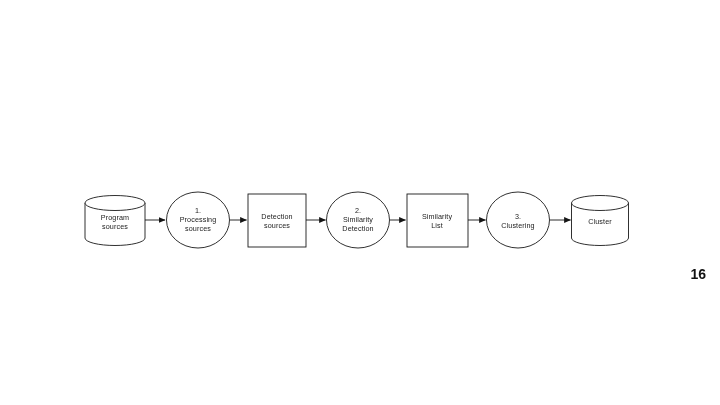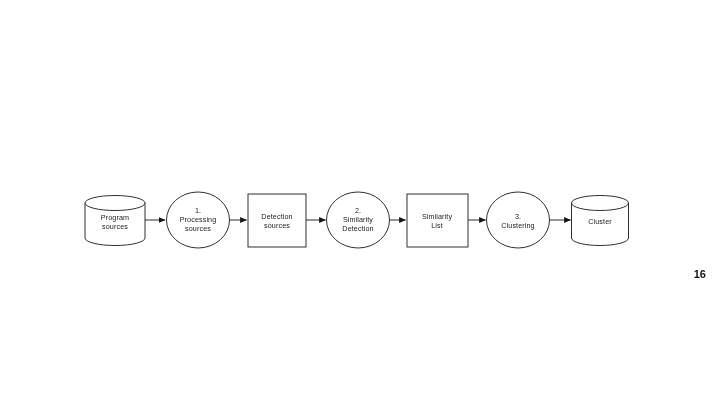--- a/index.html
+++ b/index.html
@@ -46,21 +46,21 @@
     transform: translate(-50%, -50%);
     pointer-events: none;
     -webkit-font-smoothing: antialiased;
   }
 
   #page-number {
     position: absolute;
     right: 14px;
     bottom: 8px;
     font-family: "Liberation Sans", "DejaVu Sans", sans-serif;
-    font-size: 11px;
+    font-size: 14px;
     font-weight: bold;
     color: #111111;
     line-height: 18px;
   }
 </style>
 </head>
 <body>
 
 <div id="slide">
 

